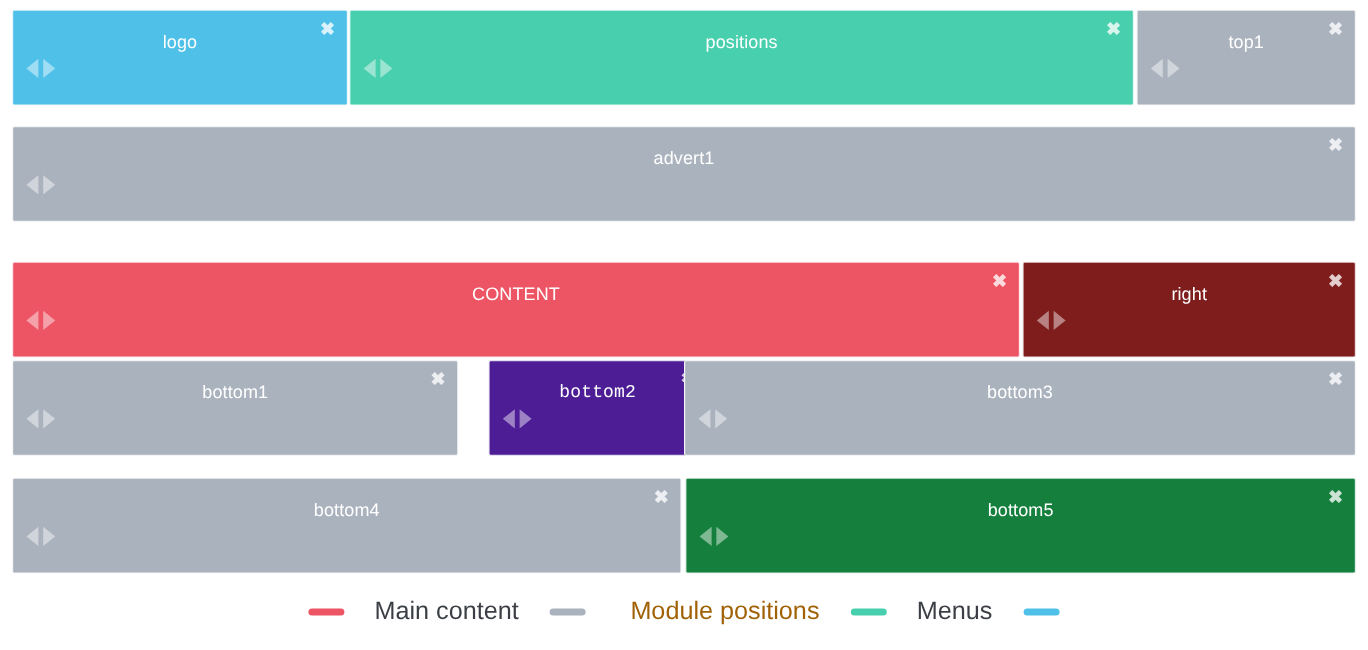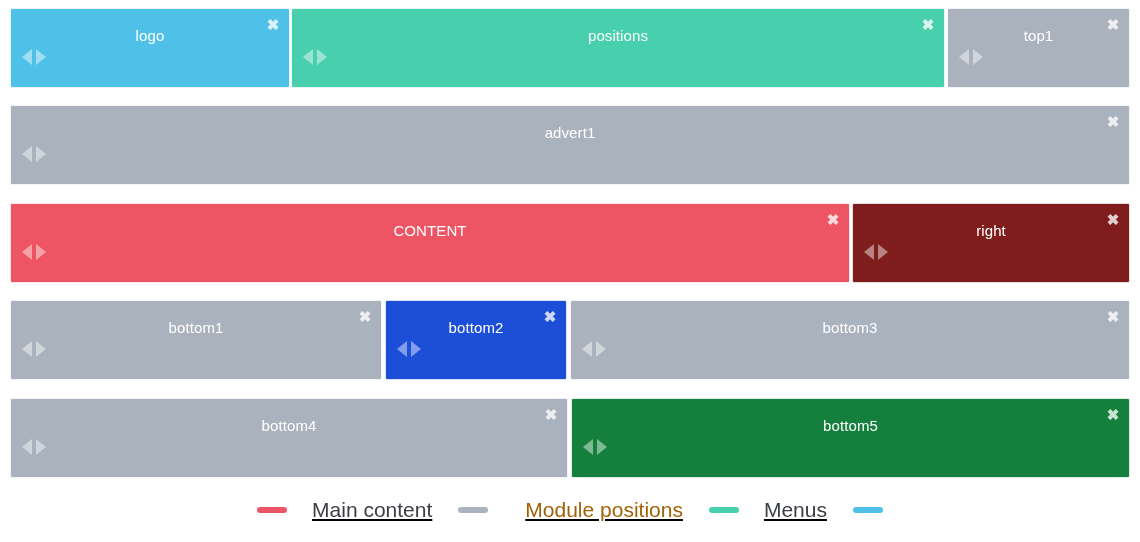--- a/index.html
+++ b/index.html
@@ -102,21 +102,20 @@
     height: 44px;
     display: flex;
     align-items: center;
     justify-content: center;
     gap: 26px;
   }
   .legend-item {
     display: flex;
     align-items: center;
     gap: 25px;
-    text-decoration: underline;
   }
   .legend-swatch {
     width: 30px;
     height: 6px;
     border-radius: 3px;
     flex: none;
   }
   .legend-label {
     font-size: 21px;
     color: #3b3f45;
@@ -158,21 +157,21 @@
       <div class="row" style="top: 105px;">
         <div class="panel" style="left: 10px; width: 1120px; background: rgb(170, 178, 189);">
           <div class="title">advert1</div>
           <div class="close">✖</div>
           <div class="arrows">
             <span class="arrow left"></span>
             <span class="arrow right"></span>
           </div>
         </div>
       </div>
-      <div class="row" style="top: 203px;">
+      <div class="row" style="top: 218px;">
         <div class="panel" style="left: 10px; width: 840px; background: rgb(237, 85, 101);">
           <div class="title">CONTENT</div>
           <div class="close">✖</div>
           <div class="arrows">
             <span class="arrow left"></span>
             <span class="arrow right"></span>
           </div>
         </div>
         <div class="panel" style="left: 852px; width: 278px; background: #7f1d1d;">
           <div class="title">right</div>
@@ -185,21 +184,21 @@
       </div>
       <div class="row" style="top: 300px;">
         <div class="panel" style="left: 10px; width: 372px; background: rgb(170, 178, 189);">
           <div class="title">bottom1</div>
           <div class="close">✖</div>
           <div class="arrows">
             <span class="arrow left"></span>
             <span class="arrow right"></span>
           </div>
         </div>
-        <div class="panel" style="left: 385px; width: 182px; background: #1d4ed8;">
+        <div class="panel" style="left: 407px; width: 182px; background: #4c1d95; font-family: Liberation Mono, monospace;">
           <div class="title">bottom2</div>
           <div class="close">✖</div>
           <div class="arrows">
             <span class="arrow left"></span>
             <span class="arrow right"></span>
           </div>
         </div>
         <div class="panel" style="left: 570px; width: 560px; background: rgb(170, 178, 189);">
           <div class="title">bottom3</div>
           <div class="close">✖</div>

